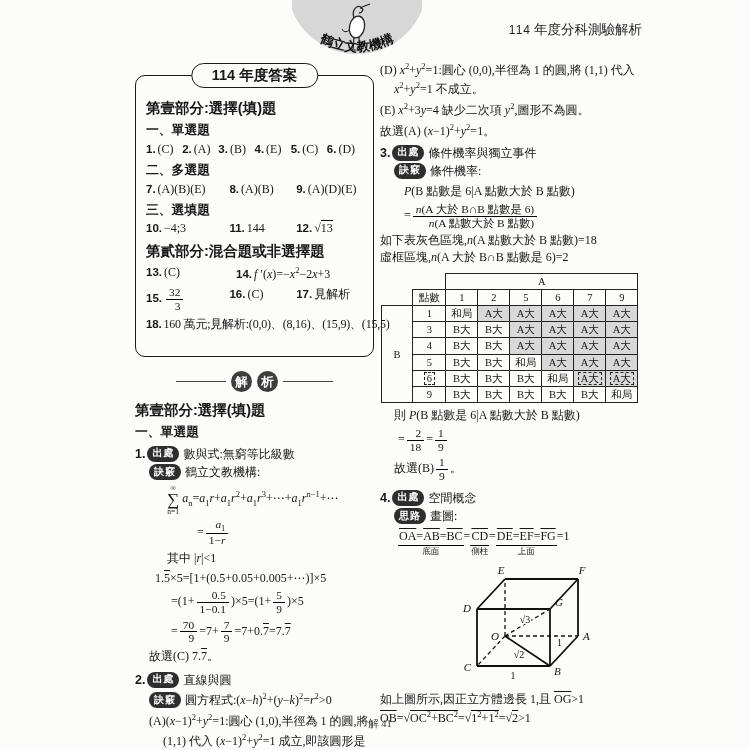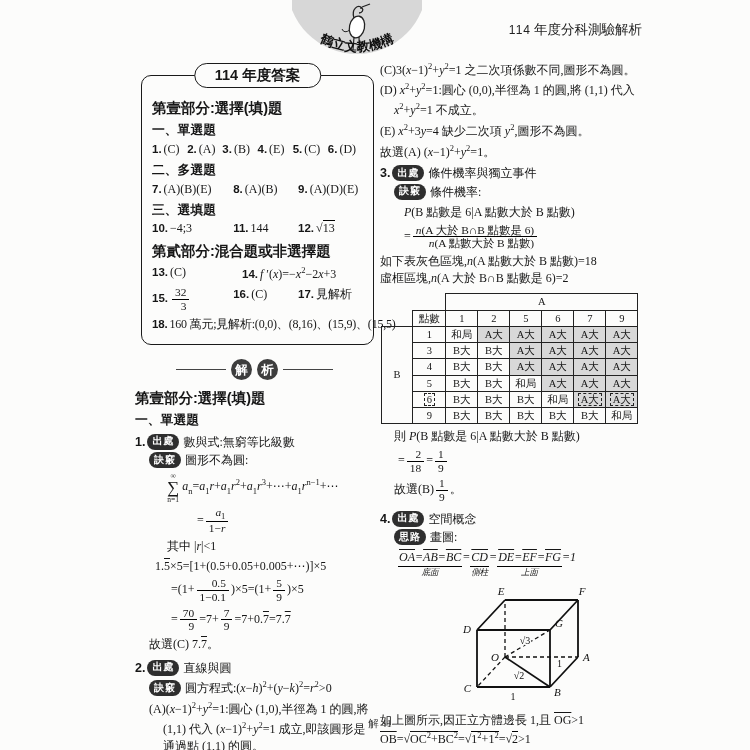--- a/index.html
+++ b/index.html
@@ -13,22 +13,22 @@
   .logo{position:absolute;left:292px;top:0;width:130px;height:66px;}
   .ht{position:absolute;right:108px;top:20px;white-space:nowrap;color:#222;
       font-family:"Liberation Sans","DejaVu Sans",sans-serif;font-size:13.5px;}
   .ht .num{font-size:12px;letter-spacing:1px;margin-right:3px;}
   
   .col-left{position:absolute;left:135px;top:62px;width:239px;}
   .col-right{position:absolute;left:380px;top:58px;width:259px;}
   .footer{position:absolute;left:135px;top:716px;width:490px;text-align:center;
           font-size:10.5px;color:#333;}
   
-  .ansbox{border:1.6px solid #1a1a1a;border-radius:10px;padding:20px 10px 8px;
-          position:relative;margin-top:13px;margin-left:6px;}
+  .ansbox{border:1.6px solid #1a1a1a;border-radius:10px;padding:20px 10px 20px;
+          position:relative;margin-top:13px;}
   .ansbox-title{position:absolute;top:-13px;left:50%;transform:translateX(-50%);
           background:#fcfcfb;border:1.6px solid #1a1a1a;border-radius:999px;
           padding:1px 20px;font-weight:bold;font-size:14.5px;white-space:nowrap;
           font-family:"Liberation Sans","DejaVu Sans",sans-serif;}
   .part-h{font-weight:bold;font-size:14.5px;margin:2px 0 2px;
           font-family:"Liberation Sans","DejaVu Sans",sans-serif;}
   .sec-h{font-weight:bold;font-size:12.8px;margin:2px 0 1px;
           font-family:"Liberation Sans","DejaVu Sans",sans-serif;}
   .arow{margin:1px 0 3px;}
   .cols6{display:grid;grid-template-columns:repeat(6,1fr);}
@@ -66,21 +66,21 @@
   .sum{display:inline-flex;flex-direction:column;align-items:center;vertical-align:middle;
       line-height:1;font-size:7.5px;margin-right:3px;}
   .sum .sg{font-size:17px;line-height:0.95;}
   .ol{text-decoration:overline;}
   .rad{border-top:1.2px solid #000;}
   sup{font-size:8.5px;}
   sub{font-size:8.5px;}
   .ubg{position:relative;display:inline-block;border-bottom:1px solid #000;padding:0 1px;}
   .ubg .ul{position:absolute;top:100%;left:50%;transform:translateX(-50%);
       font-size:8.5px;white-space:nowrap;border:none;}
-  .eqline{margin-bottom:15px;font-style:italic;}
+  .eqline{margin-bottom:15px;}
   
   .ptable{border-collapse:collapse;font-size:10.5px;margin:6px auto 4px;
       font-family:"Liberation Serif","DejaVu Serif",serif;}
   .ptable td{border:1px solid #222;width:31px;height:15px;text-align:center;padding:0;}
   .ptable td.nb{border:none;background:transparent;}
   .ptable td.blab{width:15px;}
   .ptable td.rh{width:32px;}
   .ptable td.g{background:var(--gray,#d8d8d8);}
   .dbox{display:inline-block;border:1px dashed #222;padding:0 2px;line-height:1.1;}
   
@@ -160,21 +160,21 @@
 
   <div class="part-h">第壹部分:選擇(填)題</div>
   <div class="sec-h">一、單選題</div>
 
   <div class="qitem">
     <div class="qline">
       <span class="qnum">1.</span><span class="badge">出處</span><span>數與式:無窮等比級數</span>
     </div>
     <div class="qbody">
       <div class="qline">
-        <span class="badge">訣竅</span><span>圖形不為圓:</span>
+        <span class="badge">訣竅</span><span>鶴立文教機構:</span>
       </div>
       <div class="m"><span class="sum">
             <span>∞</span>
             <span class="sg">∑</span>
             <span>n=1</span>
           </span><i>a</i><sub>n</sub>=<i>a</i><sub>1</sub><i>r</i>+<i>a</i><sub>1</sub><i>r</i><sup>2</sup>+<i>a</i><sub>1</sub><i>r</i><sup>3</sup>+⋯+<i>a</i><sub>1</sub><i>r</i><sup>n−1</sup>+⋯</div>
       <div class="m" style="padding-left:48px">=<span class="fr">
             <span class="fn"><i>a</i><sub>1</sub></span>
             <span class="fd">1−<i>r</i></span>
           </span></div>
@@ -206,21 +206,20 @@
       <div class="qline">
         <span class="badge">訣竅</span><span>圓方程式:(<i>x</i>−<i>h</i>)<sup>2</sup>+(<i>y</i>−<i>k</i>)<sup>2</sup>=<i>r</i><sup>2</sup>&gt;0</span>
       </div>
       <div class="hp">(A)(<i>x</i>−1)<sup>2</sup>+<i>y</i><sup>2</sup>=1:圓心 (1,0),半徑為 1 的圓,將 (1,1) 代入 (<i>x</i>−1)<sup>2</sup>+<i>y</i><sup>2</sup>=1 成立,即該圓形是通過點 (1,1) 的圓。</div>
 
     </div>
   </div>
 </div>
 
 <div class="col-right">
-  <div class="hp">(C)3(<i>x</i>−1)<sup>2</sup>+<i>y</i><sup>2</sup>=1 之二次項係數不同,圖形不為圓。</div>
   <div class="hp">(D) <i>x</i><sup>2</sup>+<i>y</i><sup>2</sup>=1:圓心 (0,0),半徑為 1 的圓,將 (1,1) 代入 <i>x</i><sup>2</sup>+<i>y</i><sup>2</sup>=1 不成立。</div>
   <div class="hp">(E) <i>x</i><sup>2</sup>+3<i>y</i>=4 缺少二次項 <i>y</i><sup>2</sup>,圖形不為圓。</div>
   <div class="concl">故選(A) (<i>x</i>−1)<sup>2</sup>+<i>y</i><sup>2</sup>=1。</div>
 
   <div class="qitem">
     <div class="qline">
       <span class="qnum">3.</span><span class="badge">出處</span><span>條件機率與獨立事件</span>
     </div>
     <div class="qbody">
       <div class="qline">

